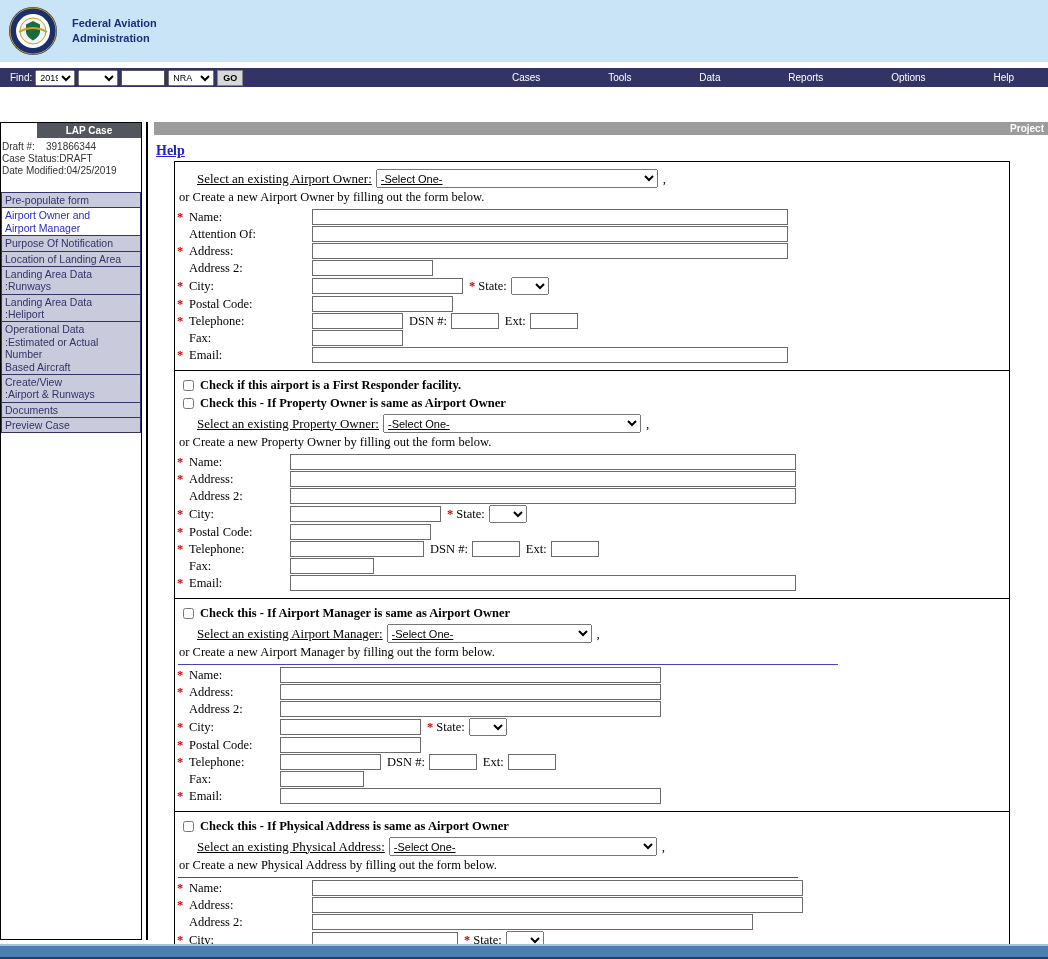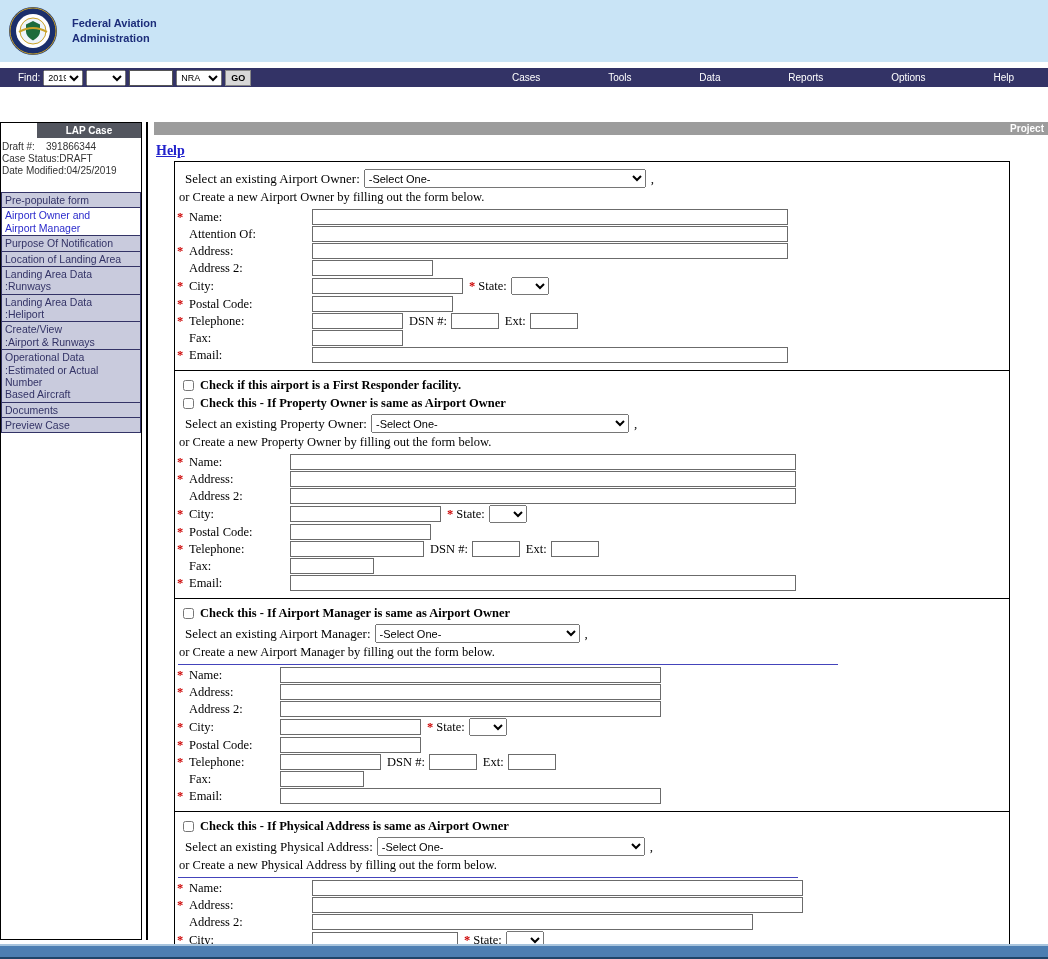--- a/index.html
+++ b/index.html
@@ -6,21 +6,21 @@
   body{
     width:1048px;height:959px;position:relative;overflow:hidden;
     background:#fff;font-family:"Liberation Sans",sans-serif;
   }
   
   .top-header{height:62px;background:#c9e4f6;display:flex;align-items:center;padding-left:8px;box-sizing:border-box;}
   .logo{width:50px;height:50px;flex:0 0 auto;}
   .brand{margin-left:14px;font-size:11px;font-weight:bold;color:#1c2d7a;line-height:1.4;}
   
   .navbar{margin-top:6px;height:19px;background:#333366;position:relative;display:flex;align-items:center;}
-  .find-group{display:flex;align-items:center;gap:3px;padding-left:18px;}
+  .find-group{display:flex;align-items:center;gap:3px;padding-left:10px;}
   .find-label{color:#fff;font-size:10px;}
   .nav-select{height:16px;font-size:9px;font-family:"Liberation Sans",sans-serif;}
   .w38{width:40px;} .w44{width:46px;}
   .nav-input{width:38px;height:12px;font-size:10px;border:1px solid #555;}
   .go-btn{height:16px;font-size:9px;font-weight:bold;background:#d8d8d8;border:1px solid #888;padding:0 5px;cursor:pointer;}
   .menu{position:absolute;left:478px;right:0;top:0;bottom:0;display:flex;align-items:center;justify-content:space-around;}
   .menu-item{color:#fff;font-size:10px;font-weight:normal;cursor:pointer;}
   
   .content{display:flex;margin-top:35px;height:818px;}
   .sidebar{width:142px;border:1px solid #000;box-sizing:border-box;background:#fff;flex:0 0 auto;}
@@ -35,21 +35,21 @@
   .main-panel{flex:1;margin-left:6px;position:relative;}
   .project-bar{height:13px;background:#9c9c9c;color:#fff;font-size:10px;font-weight:bold;text-align:right;padding-right:4px;line-height:13px;}
   .help-link{display:inline-block;margin:8px 0 2px 2px;color:#2222cc;font-family:"Liberation Serif",serif;font-weight:bold;font-size:14px;text-decoration:underline;cursor:pointer;}
   
   .form-box{margin-left:20px;width:836px;border:1px solid #000;font-family:"Liberation Serif",serif;font-size:13px;color:#000;box-sizing:border-box;}
   .section{padding:4px 2px 6px 2px;border-bottom:1px solid #000;}
   .section:last-child{border-bottom:none;}
   .cb-row{display:flex;align-items:center;margin:3px 0 3px 6px;}
   .cb-row input{width:11px;height:11px;margin:0 6px 0 0;}
   .cb-label{font-weight:bold;font-size:12.5px;}
-  .sel-row{margin:3px 0 2px 8px;display:flex;align-items:center;}
+  .sel-row{margin:3px 0 2px 20px;display:flex;align-items:center;text-decoration:underline;}
   .sel-row select{margin-left:4px;height:19px;font-size:11px;font-family:"Liberation Sans",sans-serif;}
   .sel-comma{margin-left:5px;}
   .create-text{margin:2px 0 4px 2px;font-size:12.5px;}
   .blue-rule{border-top:1px solid #4444bb;margin:0 0 2px 1px;}
   .f-row{display:flex;align-items:center;margin:1px 0;}
   .f-label{display:flex;flex:0 0 auto;font-size:12.5px;align-items:center;}
   .req{color:#cc0000;width:12px;flex:0 0 auto;font-weight:bold;}
   .f-input{height:14px;border:1px solid #6b6b6b;font-family:"Liberation Serif",serif;font-size:12px;padding:0 2px;}
   .inline-label{margin:0 4px 0 6px;font-size:12.5px;display:flex;align-items:center;white-space:nowrap;}
   .inline-label .req{width:auto;margin-right:3px;}
@@ -137,27 +137,27 @@
           </div>
           <div class="sb-item">
             <div>Landing Area Data</div>
             <div>:Runways</div>
           </div>
           <div class="sb-item">
             <div>Landing Area Data</div>
             <div>:Heliport</div>
           </div>
           <div class="sb-item">
-            <div>Create/View</div>
-            <div>:Airport &amp; Runways</div>
-          </div>
-          <div class="sb-item">
             <div>Operational Data</div>
             <div>:Estimated or Actual Number</div>
             <div>Based Aircraft</div>
+          </div>
+          <div class="sb-item">
+            <div>Create/View</div>
+            <div>:Airport &amp; Runways</div>
           </div>
           <div class="sb-item">
             <div>Documents</div>
           </div>
           <div class="sb-item">
             <div>Preview Case</div>
           </div>
         </div>
     </aside>
 

